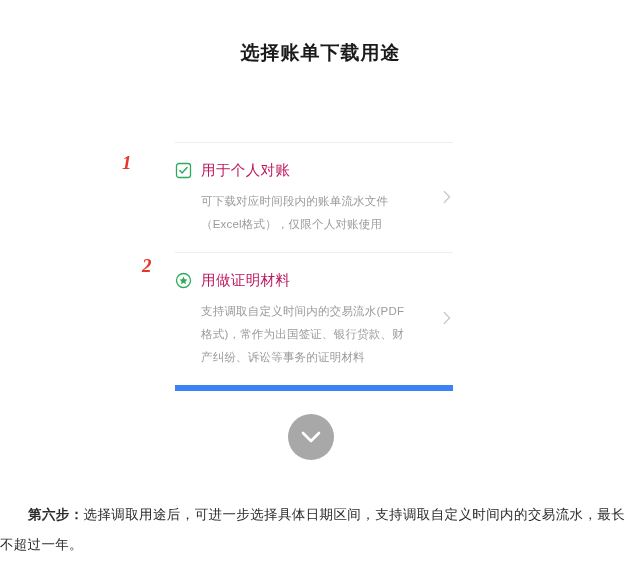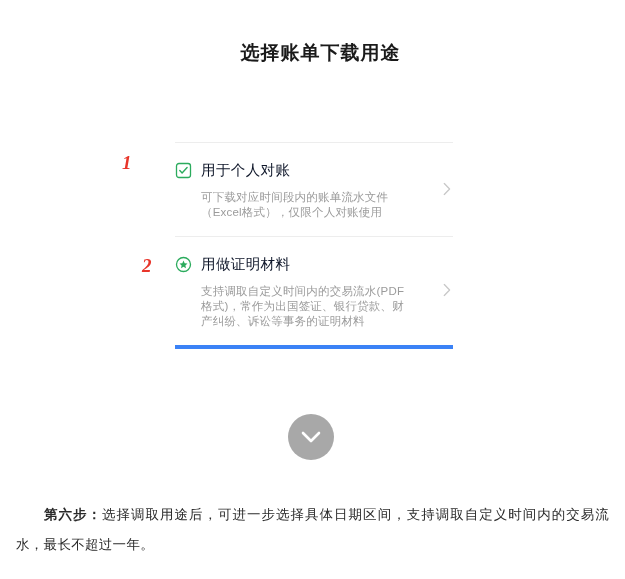--- a/index.html
+++ b/index.html
@@ -44,45 +44,45 @@
     left: 175px;
     top: 142px;
     width: 278px;
   }
   .option {
     position: relative;
     padding: 16px 0 16px 0;
     border-top: 1px solid #ededed;
   }
   .option:last-child {
-    border-bottom: 4px solid #3b82f6;
+    border-bottom: 6px solid #3b82f6;
   }
   .opt-head {
     display: flex;
     align-items: center;
     height: 22px;
   }
   .opt-icon {
     width: 17px;
     height: 17px;
     flex: 0 0 17px;
     margin-right: 9px;
     display: block;
   }
   .opt-title {
     font-size: 14.5px;
-    color: #0f172a;
+    color: #be185d;
     font-weight: normal;
     letter-spacing: .4px;
   }
   .opt-desc {
     margin-top: 9px;
     margin-left: 26px;
     font-size: 11.5px;
-    line-height: 15px;
+    line-height: 23px;
     color: #9b9b9b;
     width: 205px;
     letter-spacing: .2px;
   }
   .chevron {
     position: absolute;
     right: 2px;
     top: 50%;
     transform: translateY(-50%);
     color: #c8c8c8;
@@ -113,21 +113,21 @@
     justify-content: center;
   }
   .down-btn svg { display: block; }
 
   
   .caption {
     position: absolute;
     left: 0;
     top: 500px;
     width: 625px;
-    padding: 0 16px;
+    padding: 0 0;
     box-sizing: border-box;
     font-size: 13.5px;
     line-height: 30px;
     color: #2b2b2b;
     letter-spacing: .3px;
     text-align: justify;
   }
   .caption .step {
     font-weight: bold;
     margin-left: 28px;

